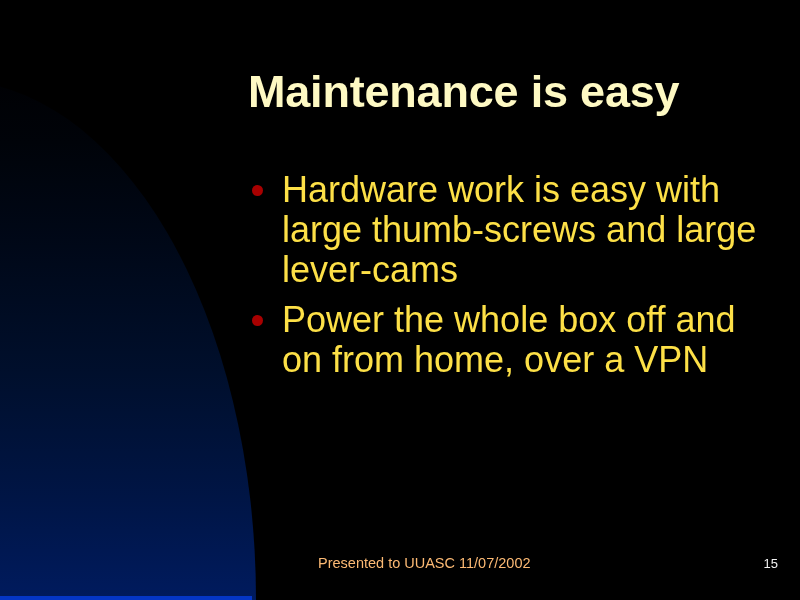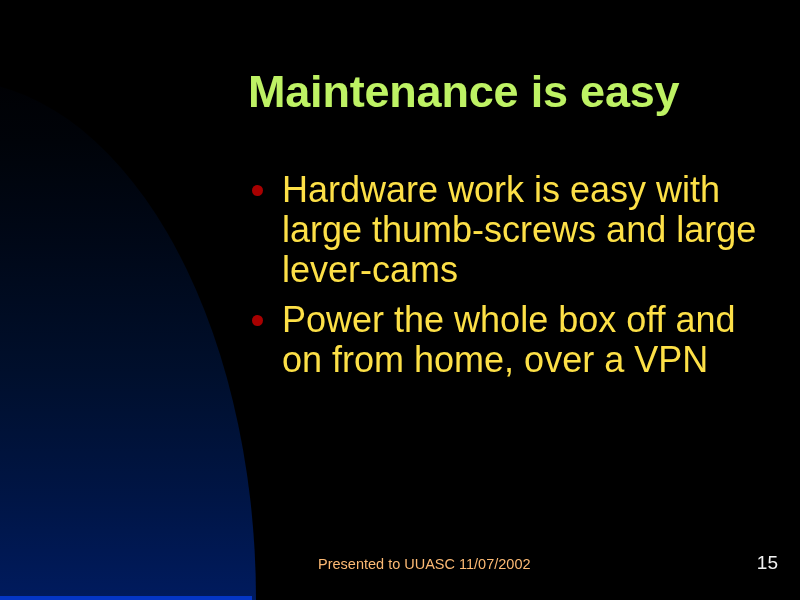--- a/index.html
+++ b/index.html
@@ -53,21 +53,21 @@
     background: #0436C6;
     pointer-events: none;
   }
 
   
   #title {
     position: absolute;
     left: 248px;
     top: 66px;
     width: 520px;
-    color: #bef264;
+    color: #fef9c3;
     font-size: 45px;
     font-weight: bold;
     line-height: 52px;
     letter-spacing: -0.2px;
     white-space: nowrap;
   }
 
   
   #body {
     position: absolute;
@@ -109,21 +109,21 @@
     align-items: baseline;
   }
   .footer-text {
     color: #fdba74;
     font-size: 14.5px;
     line-height: 18px;
     white-space: nowrap;
   }
   #slide-number {
     color: #F2F2F2;
-    font-size: 19px;
+    font-size: 13px;
     line-height: 18px;
   }
 </style>
 </head>
 <body>
 
 <div id="slide">
 
   <div id="deco-ellipse"></div>
   <div id="deco-bottom"></div>

